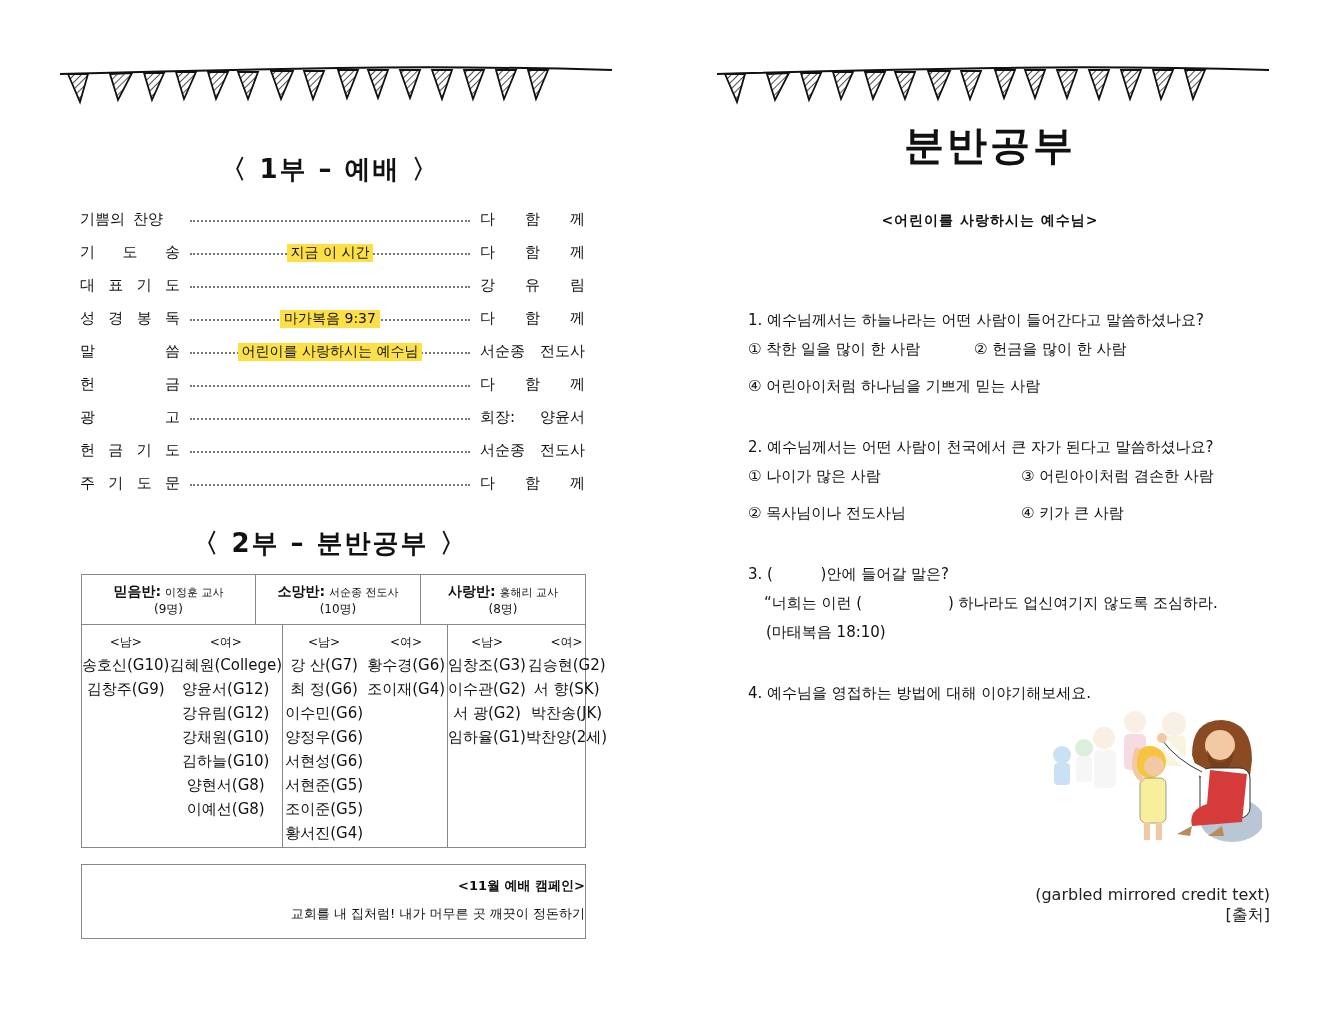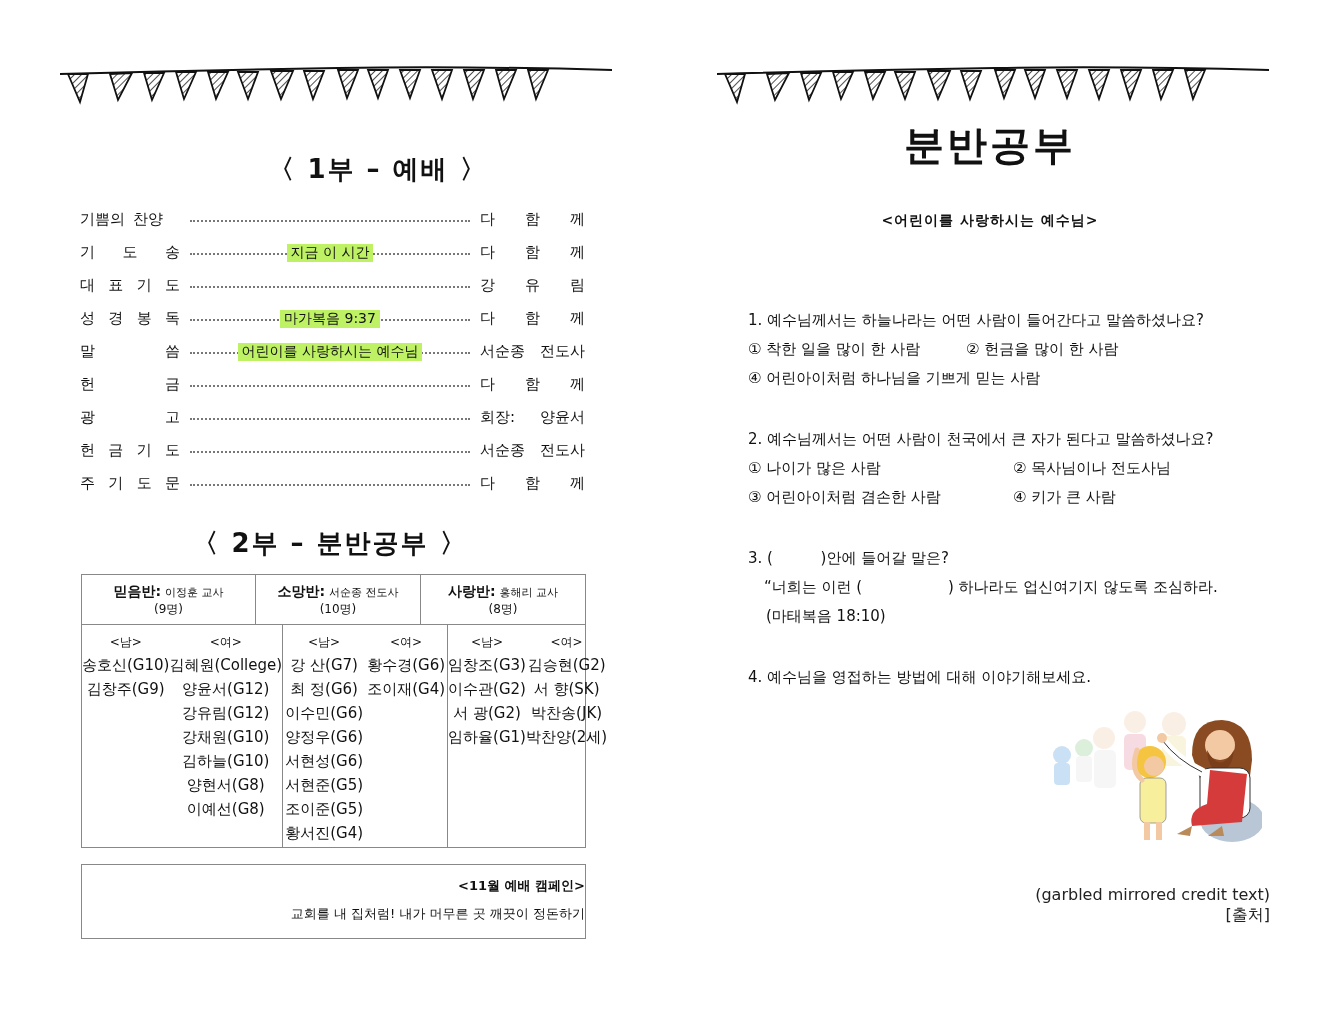--- a/index.html
+++ b/index.html
@@ -27,21 +27,21 @@
     .order-label { width: 100px; display: flex; justify-content: space-between; }
     .order-dots {
       flex: 1; margin: 0 10px; position: relative; height: 20px;
       display: flex; align-items: center; justify-content: center;
     }
     .order-dots::before {
       content: ""; position: absolute; left: 0; right: 0; top: 50%;
       border-bottom: 2px dotted #777;
     }
     .order-dots span {
-      position: relative; background: #bef264; padding: 0 4px; font-size: 14px; text-align: center;
+      position: relative; background: #fde047; padding: 0 4px; font-size: 14px; text-align: center;
     }
     .order-dots span:empty { display: none; }
     .order-leader { width: 105px; display: flex; justify-content: space-between; }
 
     
     .class-table {
       position: absolute; left: 81px; top: 574px; width: 505px; height: 274px;
       border: 1.5px solid #888; display: flex; flex-direction: column;
     }
     .class-head { display: flex; height: 50px; border-bottom: 1.5px solid #888; }
@@ -72,21 +72,21 @@
       position: absolute; top: 118px; left: 0; width: 660px; text-align: center;
       font-size: 40px; font-weight: bold; letter-spacing: 3px;
     }
     .right-subtitle {
       position: absolute; top: 212px; left: 0; width: 660px; text-align: center;
       font-size: 14px; font-weight: bold; letter-spacing: 1px;
     }
     .questions { position: absolute; left: 88px; top: 274px; width: 515px; }
     .q { font-size: 15px; line-height: 29px; }
     .q-text { white-space: nowrap; margin-top: 32px; }
-    .opts { display: grid; grid-template-columns: 218px 1fr; }
+    .opts { display: grid; grid-template-columns: 218px 1fr; gap: 8px; }
     .q2 .opts { grid-template-columns: 265px 1fr; }
     .opt { white-space: nowrap; }
     .q1 { }
     .q2 { margin-top: 22px; }
     .q3 { margin-top: 24px; }
     .q3 .quote { padding-left: 16px; white-space: nowrap; }
     .q3 .quote2 { padding-left: 18px; }
     .q4 { margin-top: 20px; }
 
     .illustration { position: absolute; left: 382px; top: 700px; width: 220px; height: 150px; }
@@ -120,21 +120,21 @@
       <path d="M280 8 L300 8 L289 36 Z"></path>
       <path d="M310 8 L330 8 L320 36 Z"></path>
       <path d="M342 8 L362 8 L352 36 Z"></path>
       <path d="M374 8 L394 8 L384 37 Z"></path>
       <path d="M406 8 L426 8 L415 37 Z"></path>
       <path d="M438 8 L458 8 L446 37 Z"></path>
       <path d="M470 8 L490 8 L478 37 Z"></path>
     </g>
   </svg>
 
-  <div class="section-title" style="top:152px;margin-left:48px;">
+  <div class="section-title" style="top:152px;">
     <span>〈 1부 – </span><span>예배</span><span> 〉</span>
   </div>
 
   <div class="order-list" id="orderList">
       <div class="order-row">
         <div class="order-label" style="justify-content: flex-start; gap: 8px;">
           <span>기쁨의</span>
           <span>찬양</span>
         </div>
         <div class="order-dots"></div>
@@ -371,22 +371,22 @@
       <div class="opts">
         <div class="opt">① 착한 일을 많이 한 사람</div>
         <div class="opt">② 헌금을 많이 한 사람</div>
         <div class="opt">④ 어린아이처럼 하나님을 기쁘게 믿는 사람</div>
       </div>
     </div>
     <div class="q q2">
       <div class="q-text">2. 예수님께서는 어떤 사람이 천국에서 큰 자가 된다고 말씀하셨나요?</div>
       <div class="opts">
         <div class="opt">① 나이가 많은 사람</div>
+        <div class="opt">③ 어린아이처럼 겸손한 사람</div>
         <div class="opt">② 목사님이나 전도사님</div>
-        <div class="opt">③ 어린아이처럼 겸손한 사람</div>
         <div class="opt">④ 키가 큰 사람</div>
       </div>
     </div>
     <div class="q q3">
       <div class="q-text" style="white-space:pre;">3. (          )안에 들어갈 말은?</div>
       <div class="quote" style="white-space:pre;">“너희는 이런 (                  ) 하나라도 업신여기지 않도록 조심하라.</div>
       <div class="quote quote2">(마태복음 18:10)</div>
     </div>
     <div class="q q4">
       <div class="q-text">4. 예수님을 영접하는 방법에 대해 이야기해보세요.</div>

